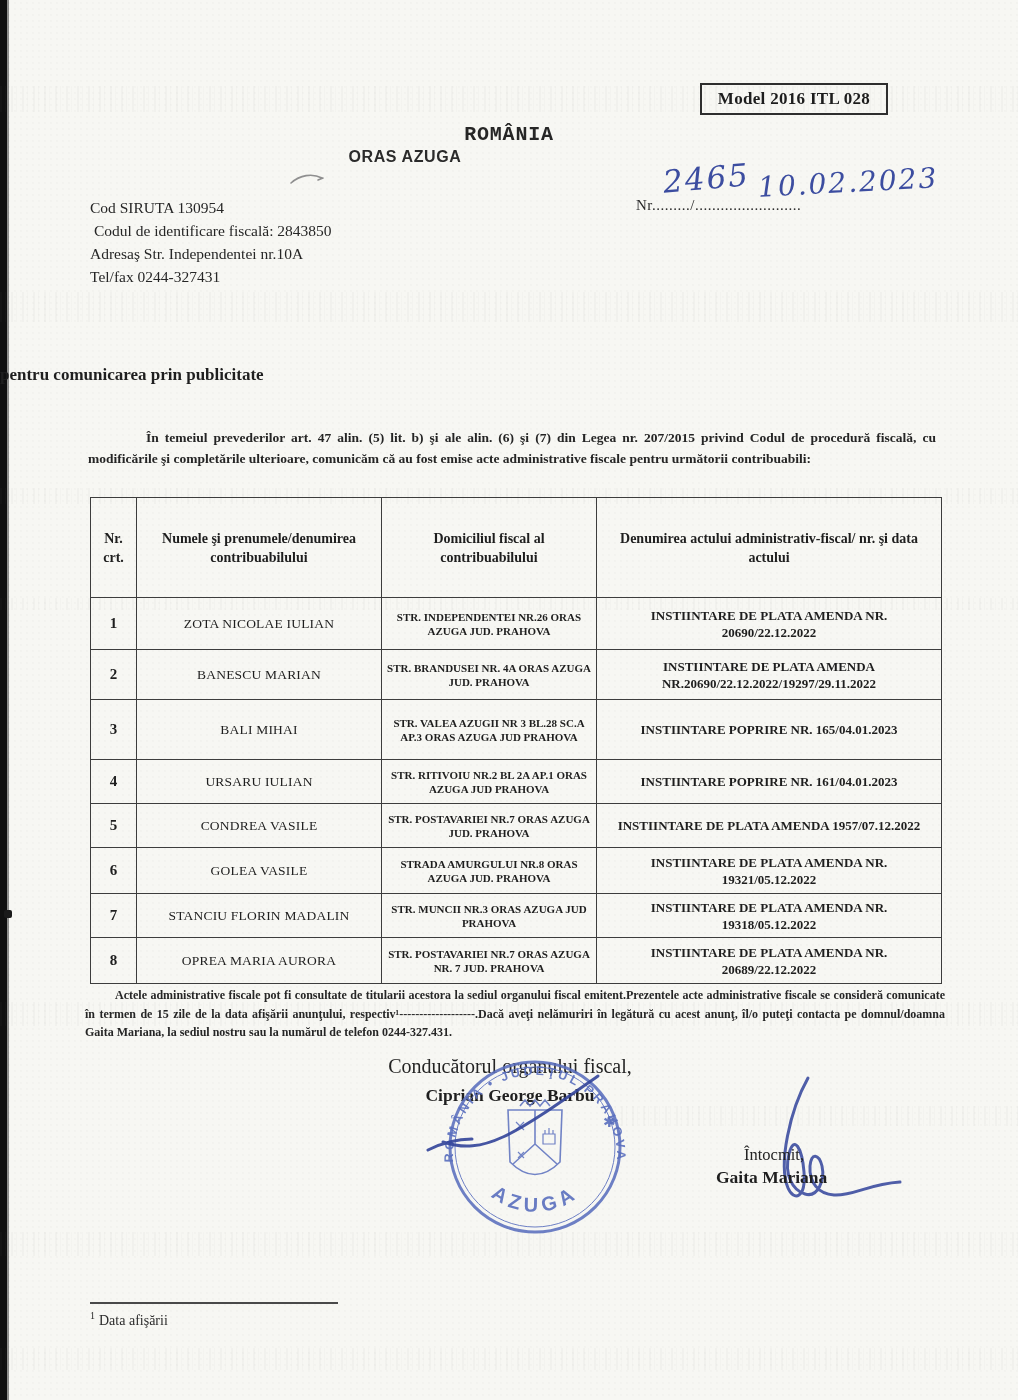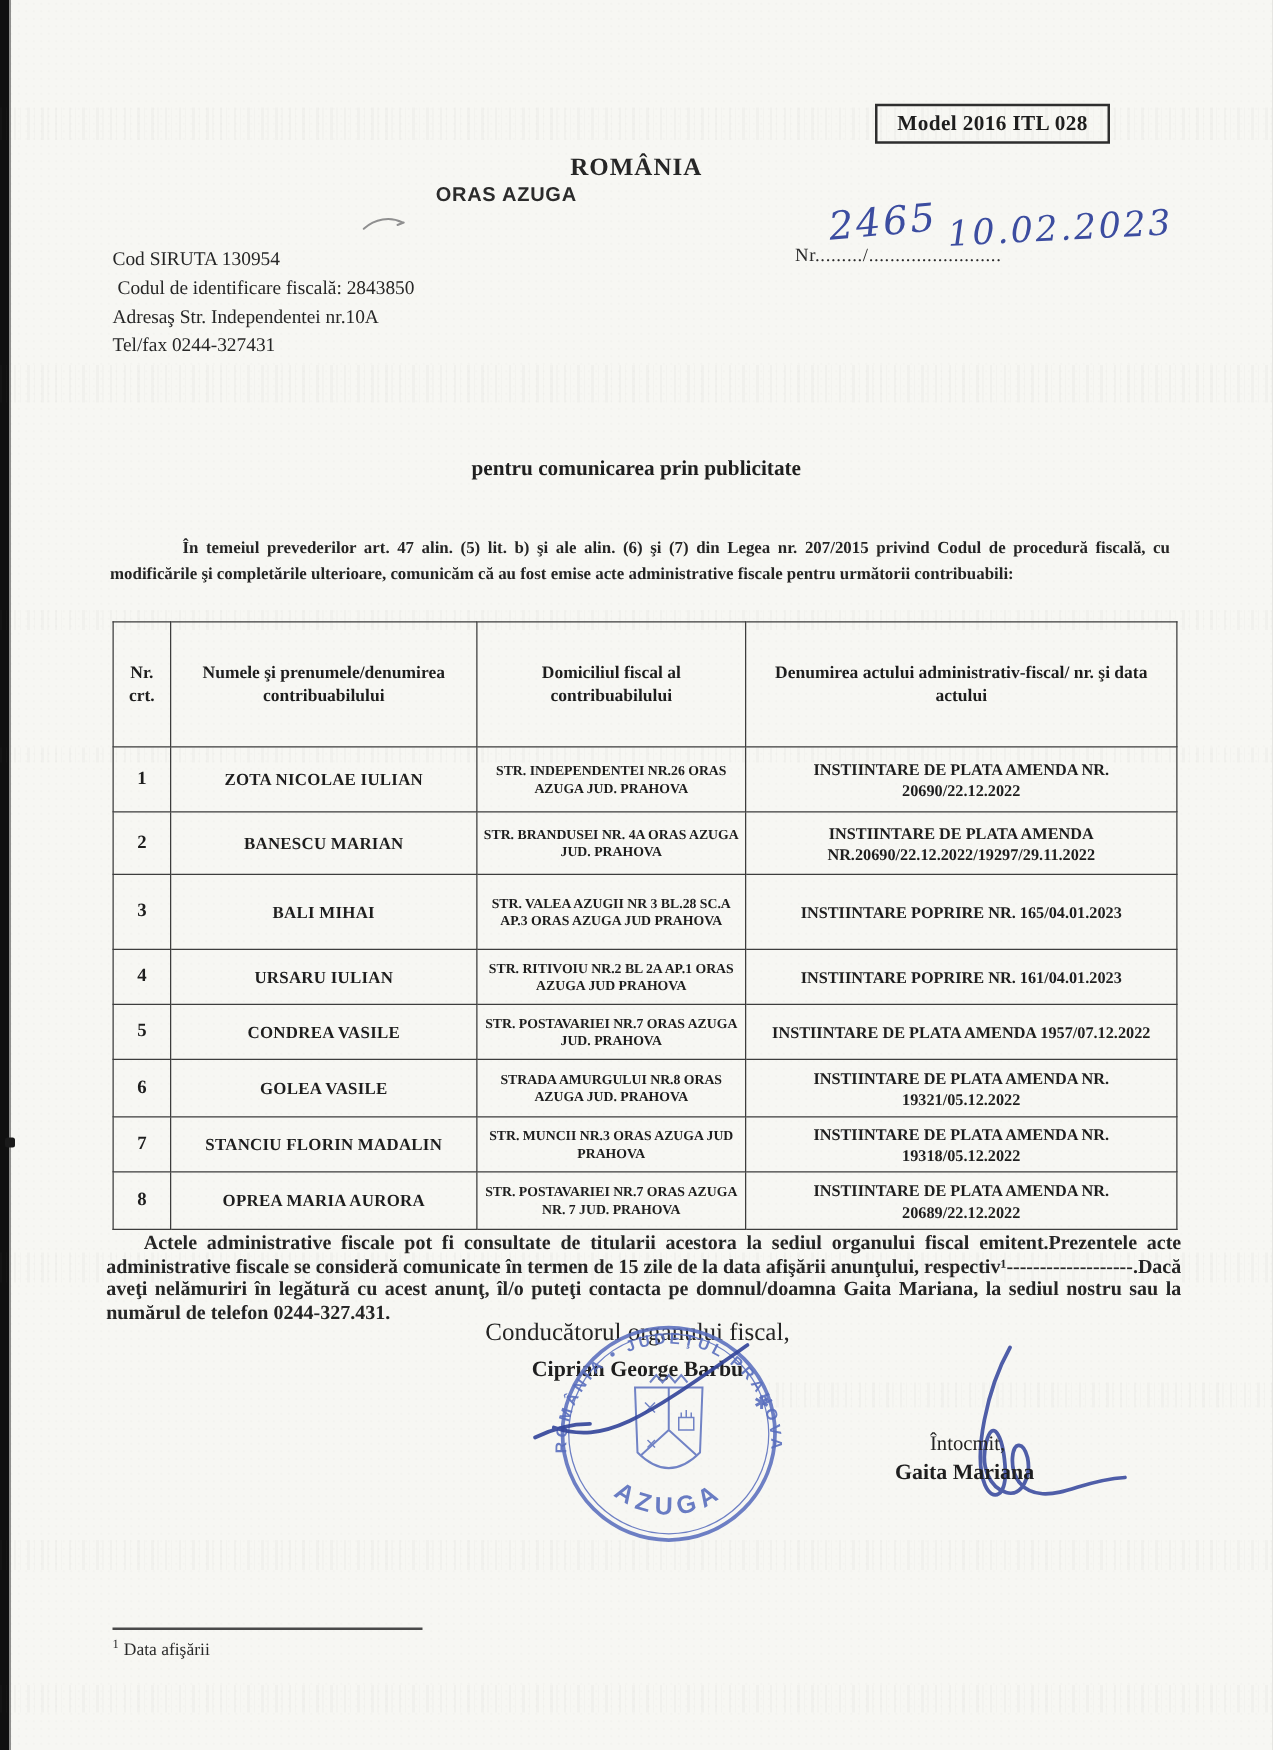--- a/index.html
+++ b/index.html
@@ -17,48 +17,48 @@
   
   .edge-strip{left:0;top:0;width:10px;height:1400px;background:linear-gradient(90deg,#101010 0 7px,rgba(16,16,16,.45) 7px 9px,transparent 9px);}
   .noise{left:0;width:100%;opacity:.55;
     background-image:repeating-linear-gradient(90deg, rgba(110,110,110,.08) 0 2px, rgba(0,0,0,0) 2px 5px, rgba(130,130,130,.06) 5px 6px, rgba(0,0,0,0) 6px 11px);}
   .dot-mark{left:4px;top:910px;width:8px;height:8px;background:#1a1a1a;border-radius:2px;}
   
   .model-box{left:700px;top:83px;width:184px;height:28px;border:2px solid #2e2e2e;
     display:flex;align-items:center;justify-content:center;
     font-weight:bold;font-size:17px;letter-spacing:.3px;color:#1d1d1d;}
   .country{left:0;top:123px;width:1018px;text-align:center;
-    font-family:Liberation Serif, serif;font-weight:bold;font-size:20px;letter-spacing:.8px;color:#262626;}
+    font-family:Liberation Mono, monospace;font-weight:bold;font-size:20px;letter-spacing:.8px;color:#262626;}
   .city{left:0;top:148px;width:810px;text-align:center;
     font-family:"Liberation Sans",sans-serif;font-weight:bold;font-size:16px;letter-spacing:.6px;color:#2b2b2b;}
   .hand{color:#3c4da0;font-style:italic;font-family:"DejaVu Serif",serif;}
   .hand-nr{left:663px;top:160px;font-size:31px;transform:rotate(-5deg);letter-spacing:2px;}
   .hand-date{left:758px;top:166px;font-size:28px;transform:rotate(-3deg);letter-spacing:2px;}
   .nr-label{left:636px;top:197px;font-size:15px;color:#2a2a2a;letter-spacing:.5px;}
   .issuer{left:90px;top:196px;font-size:15.5px;line-height:23px;color:#262626;}
   
   .doc-title{left:0;top:337px;width:1018px;text-align:center;font-weight:bold;font-size:20px;letter-spacing:1px;color:#1f1f1f;}
-  .doc-subtitle{left:0;top:365px;width:1018px;text-align:center;font-weight:bold;font-size:17px;color:#1f1f1f;}
+  .doc-subtitle{left:0;top:365px;width:1018px;text-align:left;font-weight:bold;font-size:17px;color:#1f1f1f;}
   .intro{left:88px;top:427px;width:848px;font-weight:bold;font-size:13.5px;line-height:21px;
     text-align:justify;text-indent:58px;color:#252525;font-family:Liberation Serif, serif;}
   
   table.main{left:90px;top:497px;width:851px;border-collapse:collapse;table-layout:fixed;position:absolute;}
   table.main th,table.main td{border:1px solid #3d3d3d;vertical-align:middle;text-align:center;
     padding:2px 5px;color:#1e1e1e;overflow:hidden;}
   table.main thead tr{height:100px;}
   table.main th{font-size:14px;font-weight:bold;line-height:19px;}
   tbody tr:nth-child(1){height:52px;} tbody tr:nth-child(2){height:50px;}
   tbody tr:nth-child(3){height:60px;} tbody tr:nth-child(4){height:44px;}
   tbody tr:nth-child(5){height:44px;} tbody tr:nth-child(6){height:46px;}
   tbody tr:nth-child(7){height:44px;} tbody tr:nth-child(8){height:46px;}
   td.c-nr{font-size:15px;font-weight:bold;}
-  td.c-name{font-size:13.5px;font-weight:bold;letter-spacing:.2px;}
+  td.c-name{font-size:13.5px;font-weight:normal;letter-spacing:.2px;}
   td.c-addr{font-size:11px;font-weight:bold;line-height:14px;}
   td.c-act{font-size:13px;font-weight:bold;line-height:17px;}
-  .outro{left:85px;top:986px;width:860px;font-weight:bold;font-size:16px;line-height:18.5px;
+  .outro{left:85px;top:986px;width:860px;font-weight:bold;font-size:12px;line-height:18.5px;
     text-align:justify;text-indent:30px;color:#262626;}
   
   .role-left{left:320px;top:1055px;width:380px;text-align:center;font-size:20px;color:#242424;}
   .name-left{left:320px;top:1085px;width:380px;text-align:center;font-weight:bold;font-size:17.5px;color:#1f1f1f;}
   .role-right{left:744px;top:1145px;font-size:16.5px;color:#242424;}
   .name-right{left:716px;top:1167px;font-weight:bold;font-size:17.5px;color:#1f1f1f;}
   .stamp-svg{left:410px;top:1022px;}
   .sig-svg{left:742px;top:1072px;}
   .pencil-svg{left:288px;top:170px;}
   

